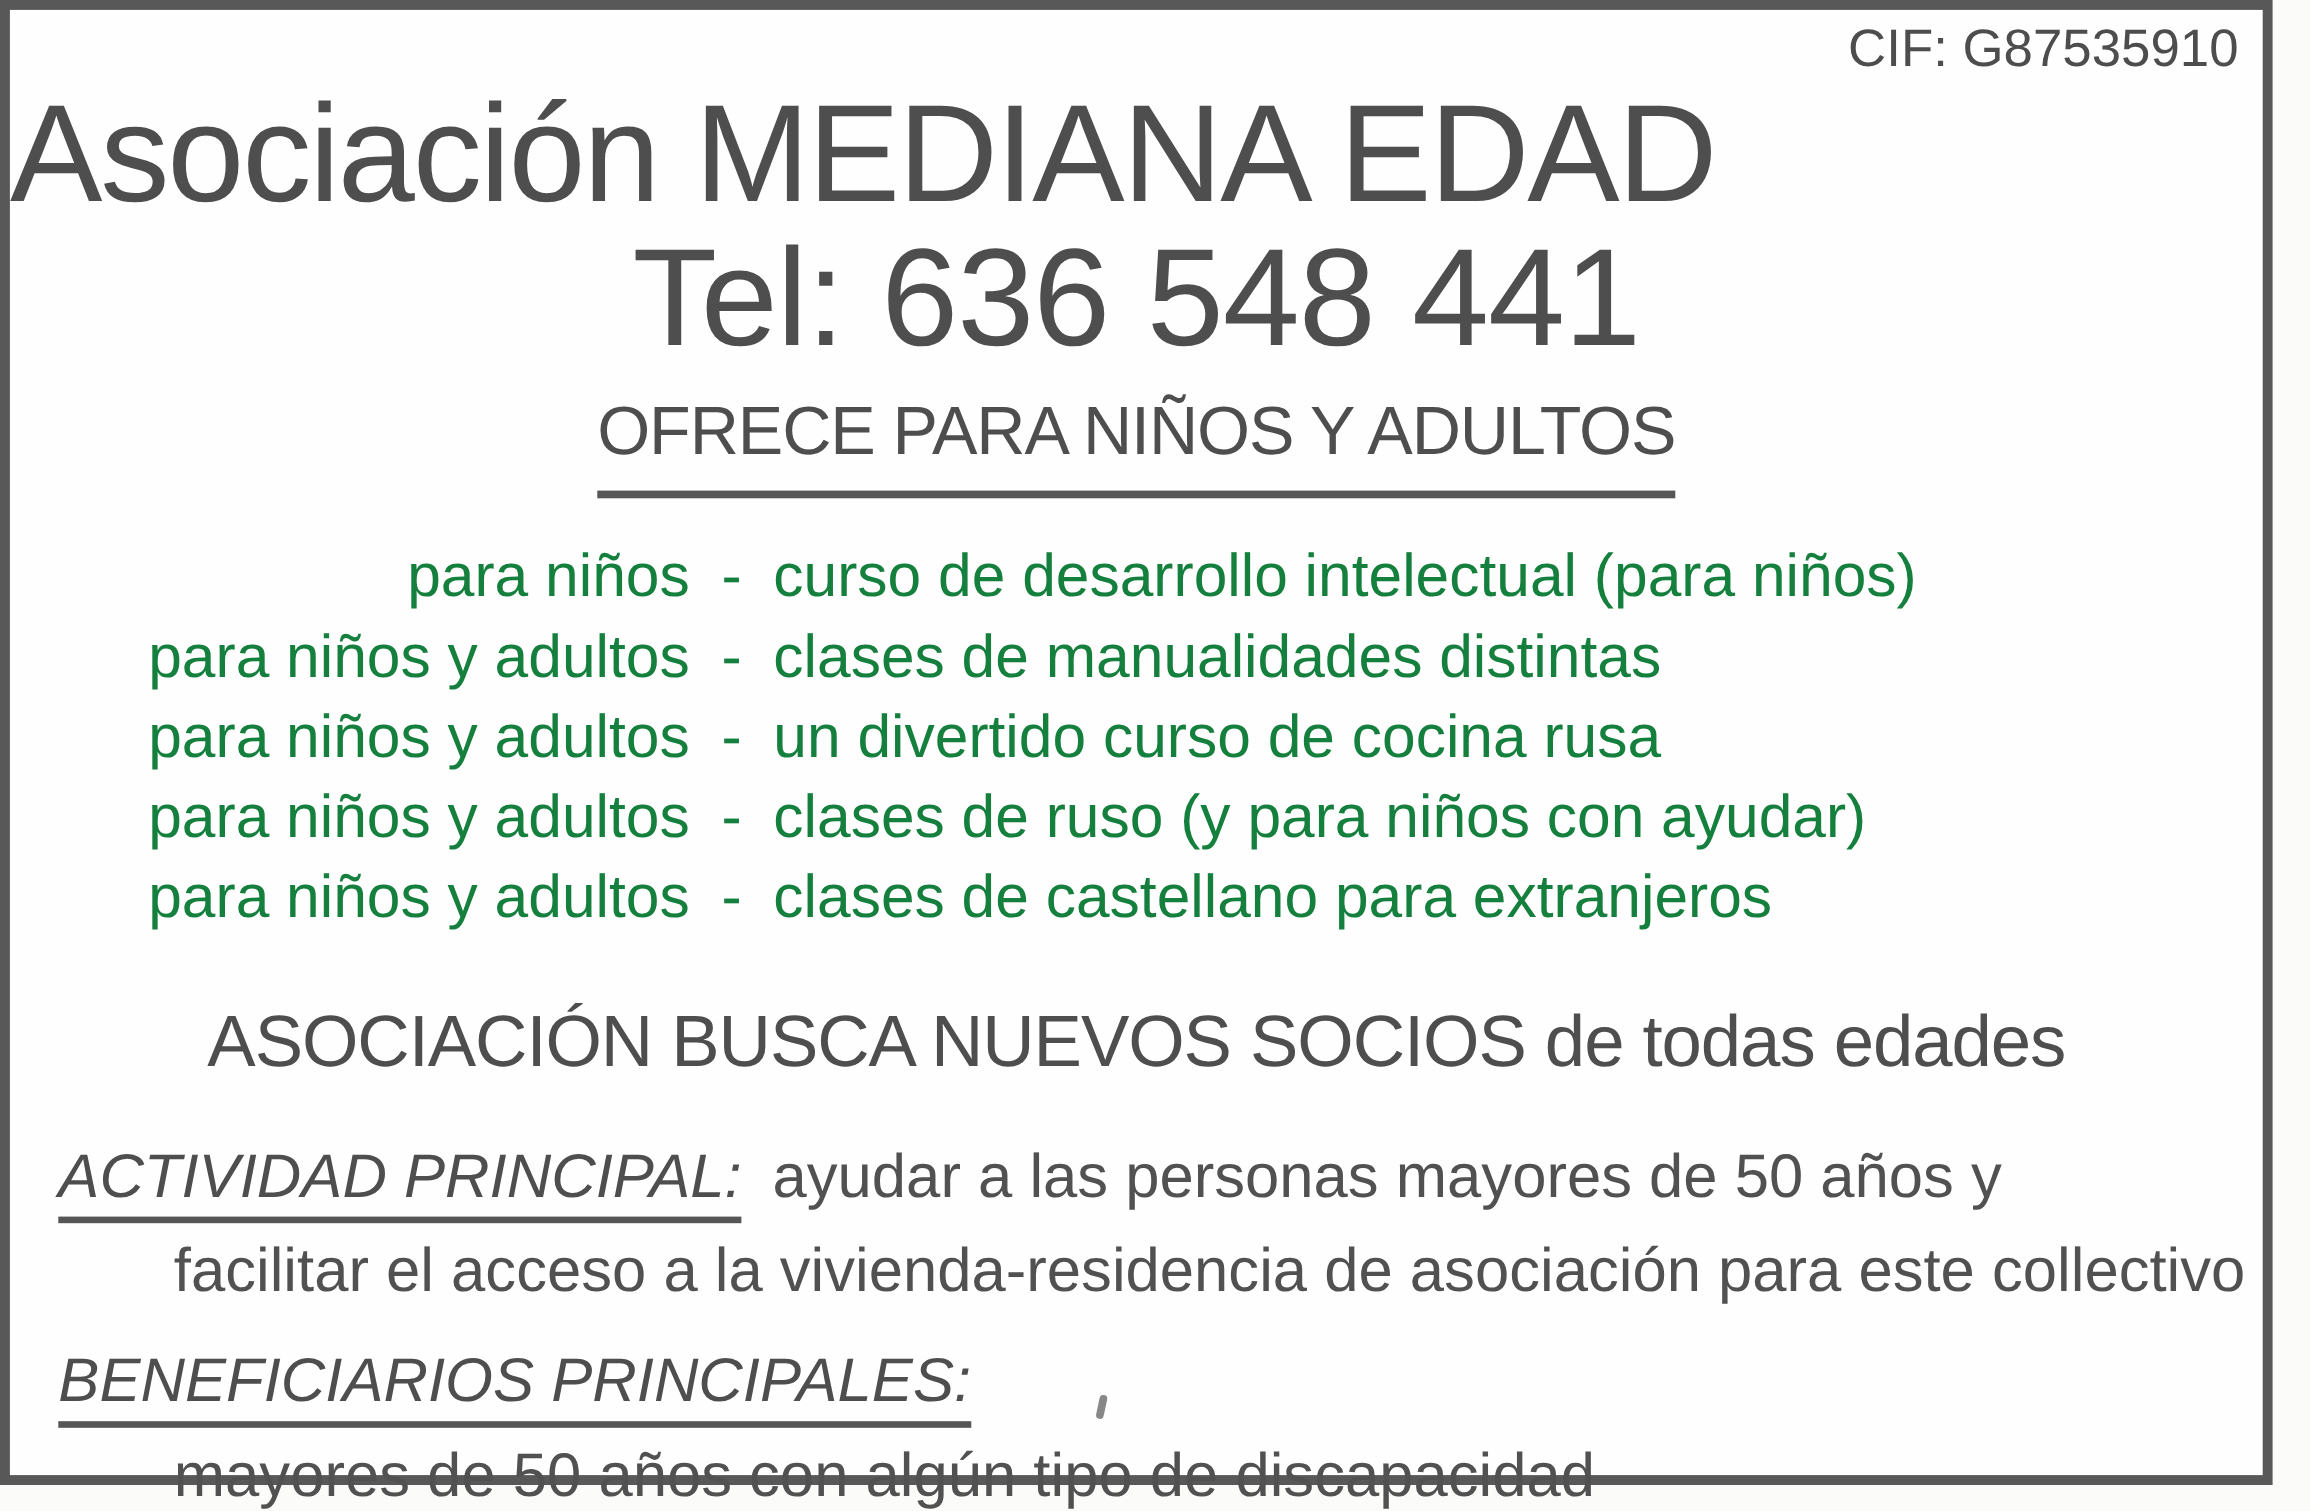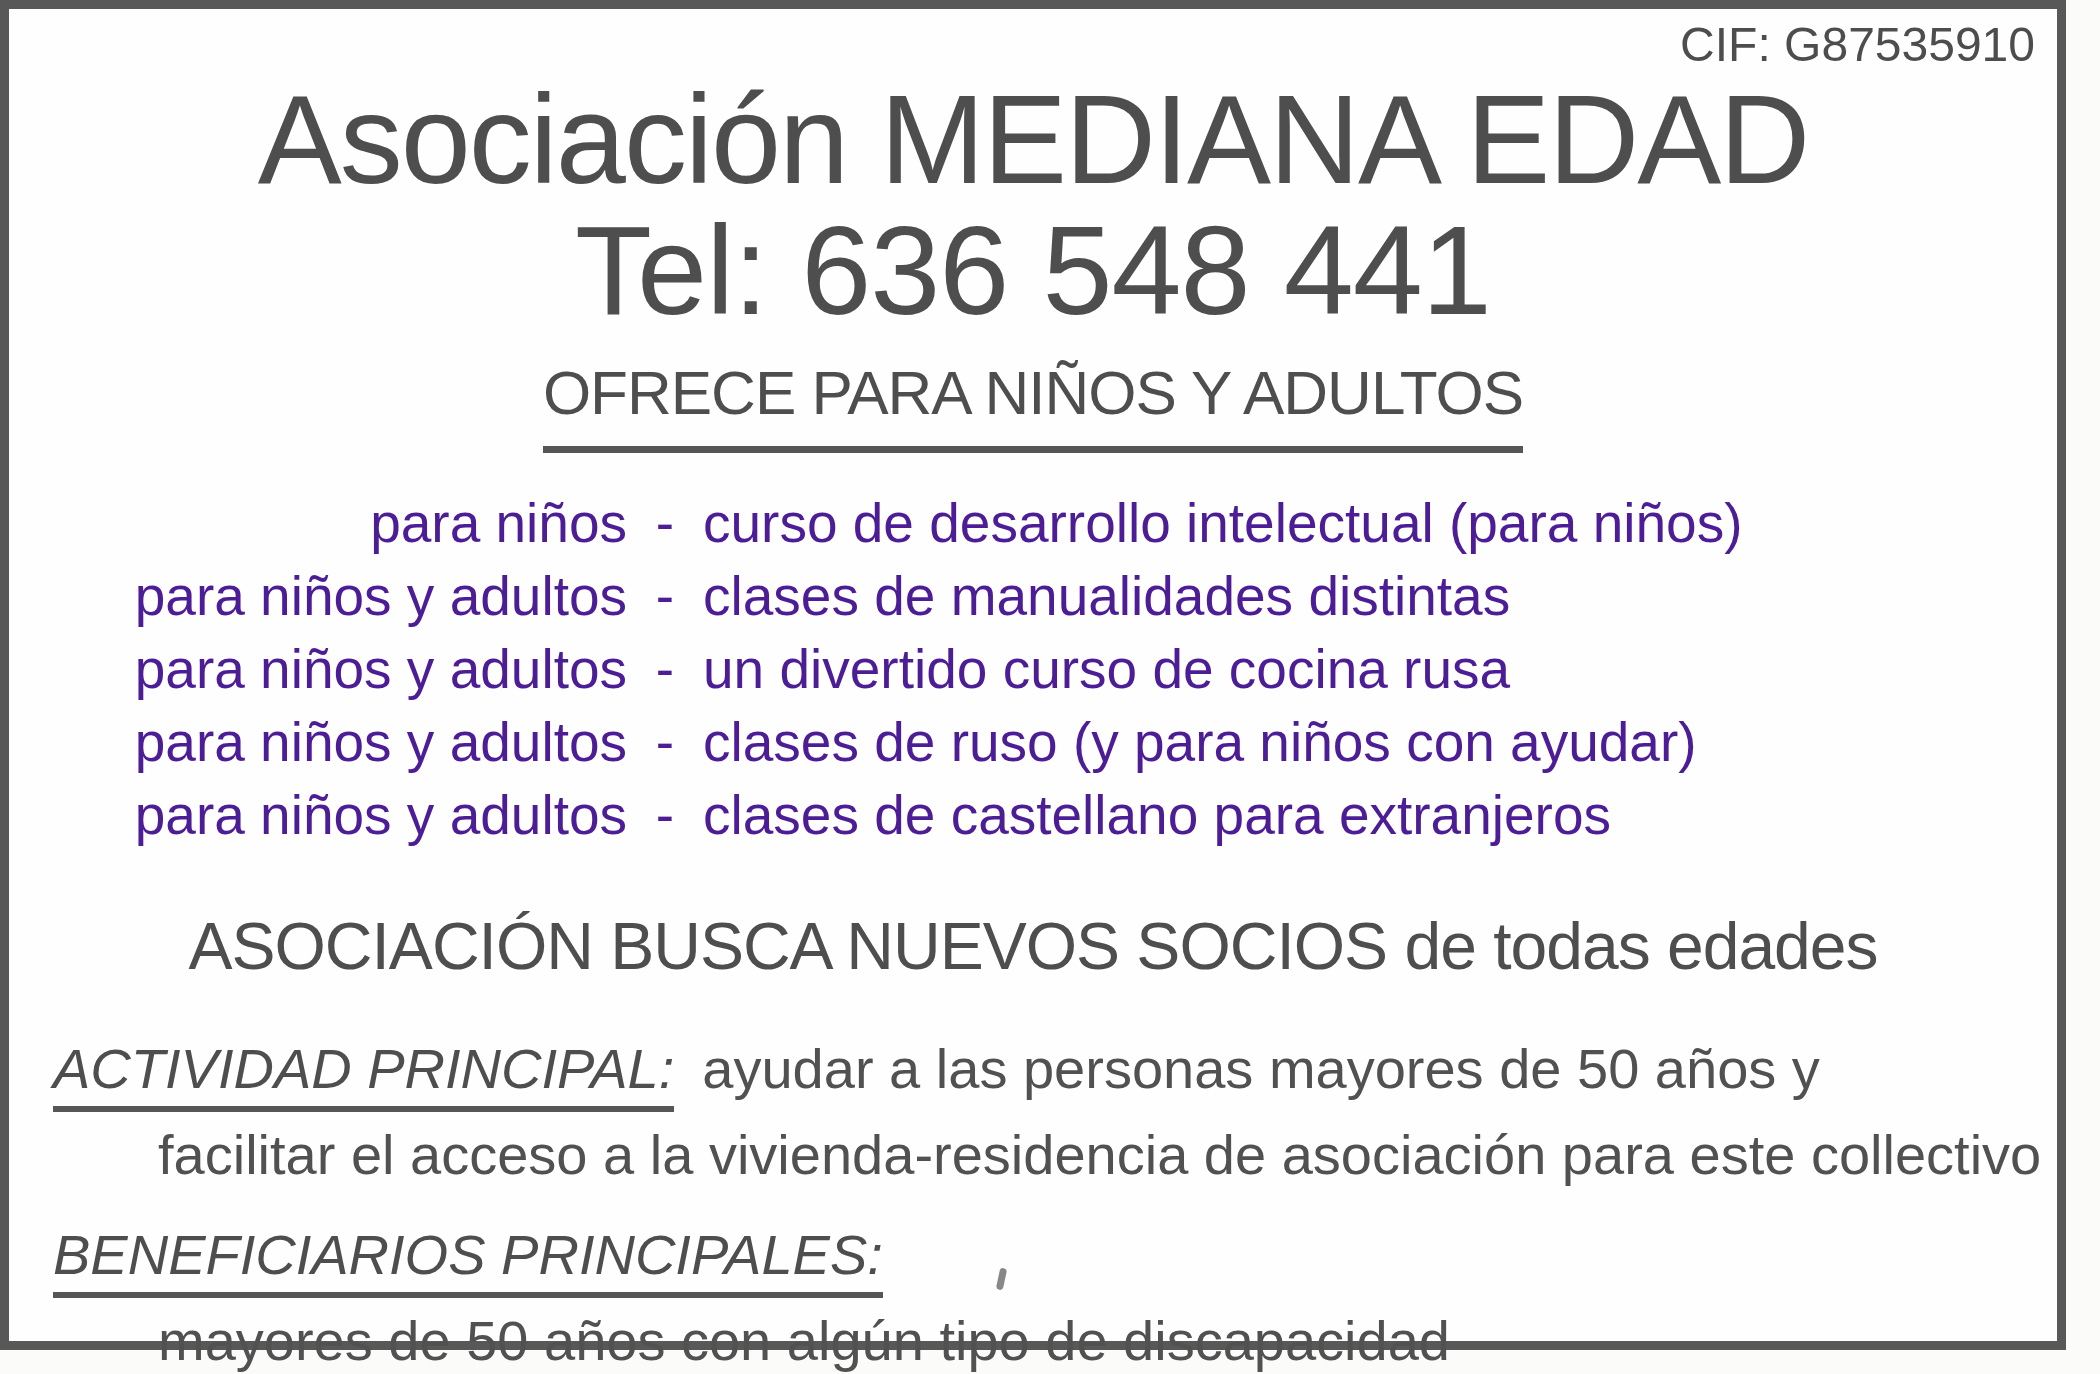--- a/index.html
+++ b/index.html
@@ -24,21 +24,20 @@
   }
   .cif-row {
     text-align: right;
     padding: 8px 22px 0 0;
     font-size: 48px;
     line-height: 56px;
     color: #4d4d4d;
     letter-spacing: 0px;
   }
   .doc-title {
-    text-align: center;
     font-size: 126px;
     line-height: 134px;
     letter-spacing: -2px;
     color: #4e4e4e;
     white-space: nowrap;
   }
   .doc-phone {
     text-align: center;
     font-size: 126px;
     line-height: 128px;
@@ -59,21 +58,21 @@
     letter-spacing: -1px;
     color: #4e4e4e;
     white-space: nowrap;
   }
   .offers-list {
     display: grid;
     grid-template-columns: 618px 76px auto;
     margin-top: 34px;
     font-size: 55px;
     line-height: 73px;
-    color: #4c1d95;
+    color: #15803d;
   }
   .offer-audience {
     text-align: right;
     white-space: nowrap;
   }
   .offer-dash {
     text-align: center;
   }
   .offer-desc {
     text-align: left;

